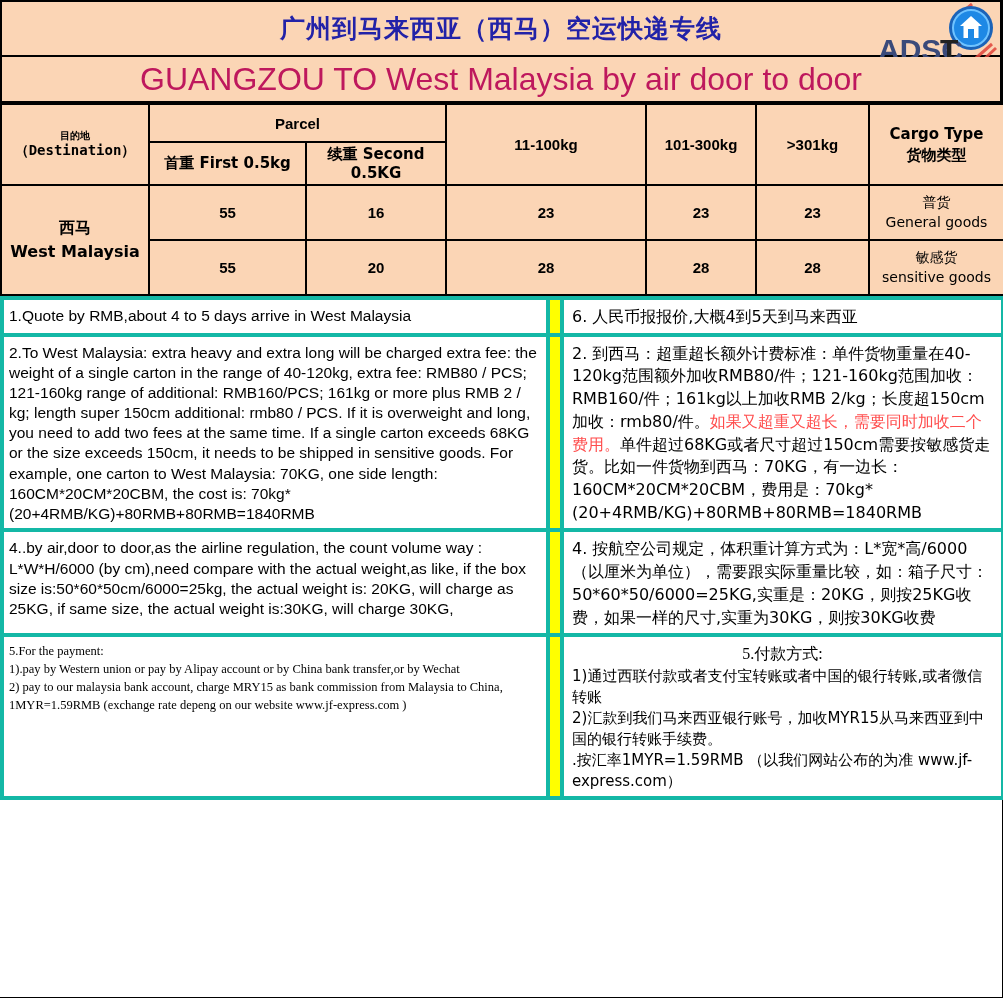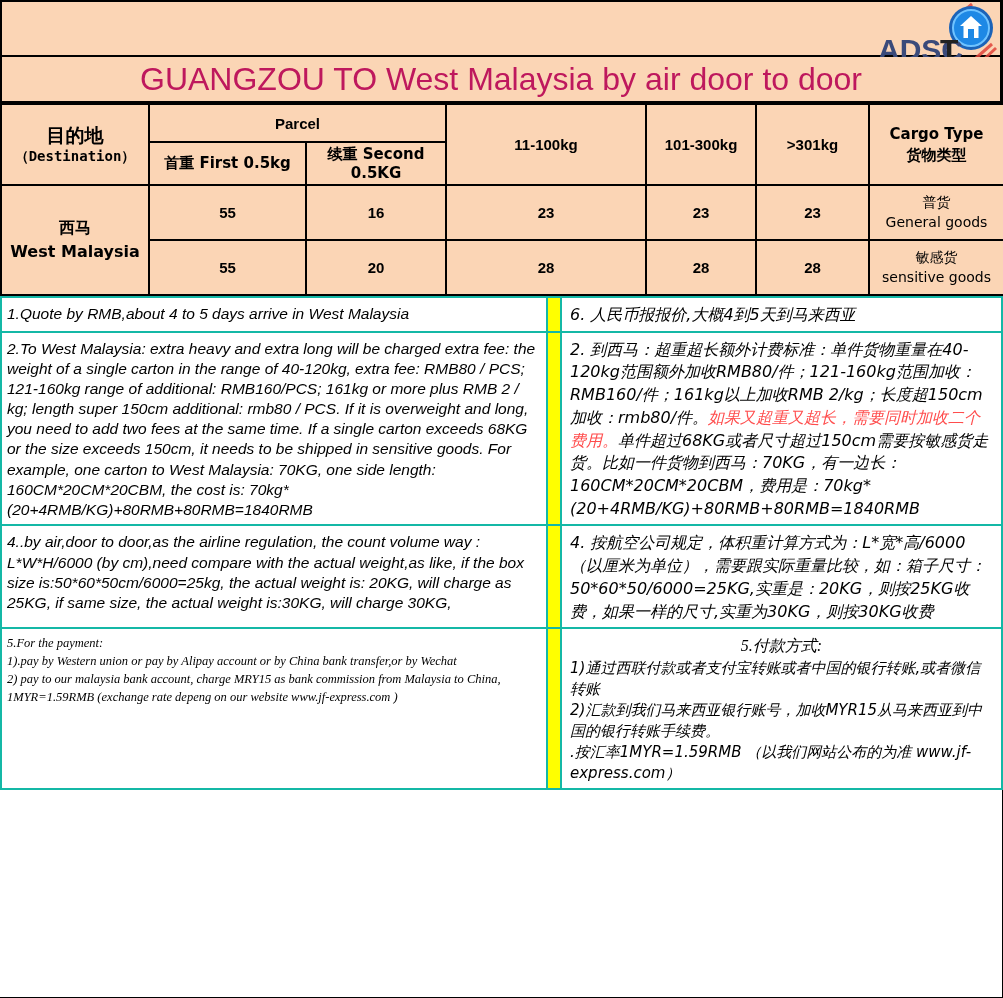--- a/index.html
+++ b/index.html
@@ -74,44 +74,43 @@
     padding: 2px 3px;
   }
   .c-dest  { width: 148px; }
   .c-first { width: 157px; }
   .c-sec   { width: 140px; }
   .c-11    { width: 200px; }
   .c-101   { width: 110px; }
   .c-301   { width: 113px; }
   .c-type  { width: 135px; }
 
-  .hdr-dest-cn { font-size: 19px; font-family:Liberation Serif, serif; line-height:1.35; }
+  .hdr-dest-cn { font-size: 10px; font-family:Liberation Serif, serif; line-height:1.35; }
   .hdr-dest-en { font-size: 14px; font-family:"DejaVu Sans Mono","Liberation Mono", monospace; letter-spacing:0px; }
   .hdr-parcel  { font-size: 15px; height: 38px; }
   .hdr-sub     { font-size: 15px; font-weight: normal; height: 39px; font-family:"DejaVu Sans", sans-serif;margin-left:8px;}
   .hdr-kg      { font-size: 15px; }
   .hdr-cargo   { font-size: 15px; line-height: 1.4; font-family:"DejaVu Sans", sans-serif; }
 
   .dest-cell { font-size: 16px; line-height: 1.5; font-family:"DejaVu Sans", sans-serif; }
   .num-cell  { font-size: 15px; font-weight: normal; height: 55px; }
   .type-cell { font-size: 14px; font-weight: normal; line-height: 1.4; font-family:"DejaVu Sans", sans-serif; }
 
   
   table.notes {
     width: 100%;
     border-collapse: collapse;
     table-layout: fixed;
     background: #ffffff;
   }
   table.notes td {
-    border: 2px solid #14b8a6;
+    border: 4px solid #14b8a6;
     vertical-align: top;
     background: #ffffff;
     color: #000;
-    font-style: italic;
   }
   .n-en  { width: 546px; padding: 6px 6px 4px 5px; }
   .n-div { width: 14px; background: #FFFF00 !important; padding: 0; border-left: 2px solid #000; border-right: 2px solid #000; }
   .n-cn  { width: 441px; padding: 6px 8px 4px 8px; }
 
   .en-text {
     font-size: 15.5px;
     line-height: 1.30;
     font-family: "Liberation Sans", sans-serif;
   }
@@ -133,20 +132,21 @@
     font-family: "DejaVu Sans", sans-serif;
   }
   .pay-cn-title { text-align: center; font-family: "Liberation Serif", serif; font-size: 16px;}
 </style>
 </head>
 <body>
 
 <div id="sheet">
 
   <div class="banner" id="banner-cn">
+    <span class="title-cn">广州到马来西亚（西马）空运快递专线</span>
 
     <svg id="logo" viewBox="0 0 120 74">
 
       <g stroke="#E0443A" stroke-width="3" opacity="0.85">
         <line x1="78" y1="16" x2="94" y2="2"></line>
         <line x1="83" y1="21" x2="99" y2="6"></line>
         <line x1="88" y1="26" x2="104" y2="11"></line>
         <line x1="98" y1="56" x2="114" y2="42"></line>
         <line x1="102" y1="61" x2="118" y2="46"></line>
       </g>

